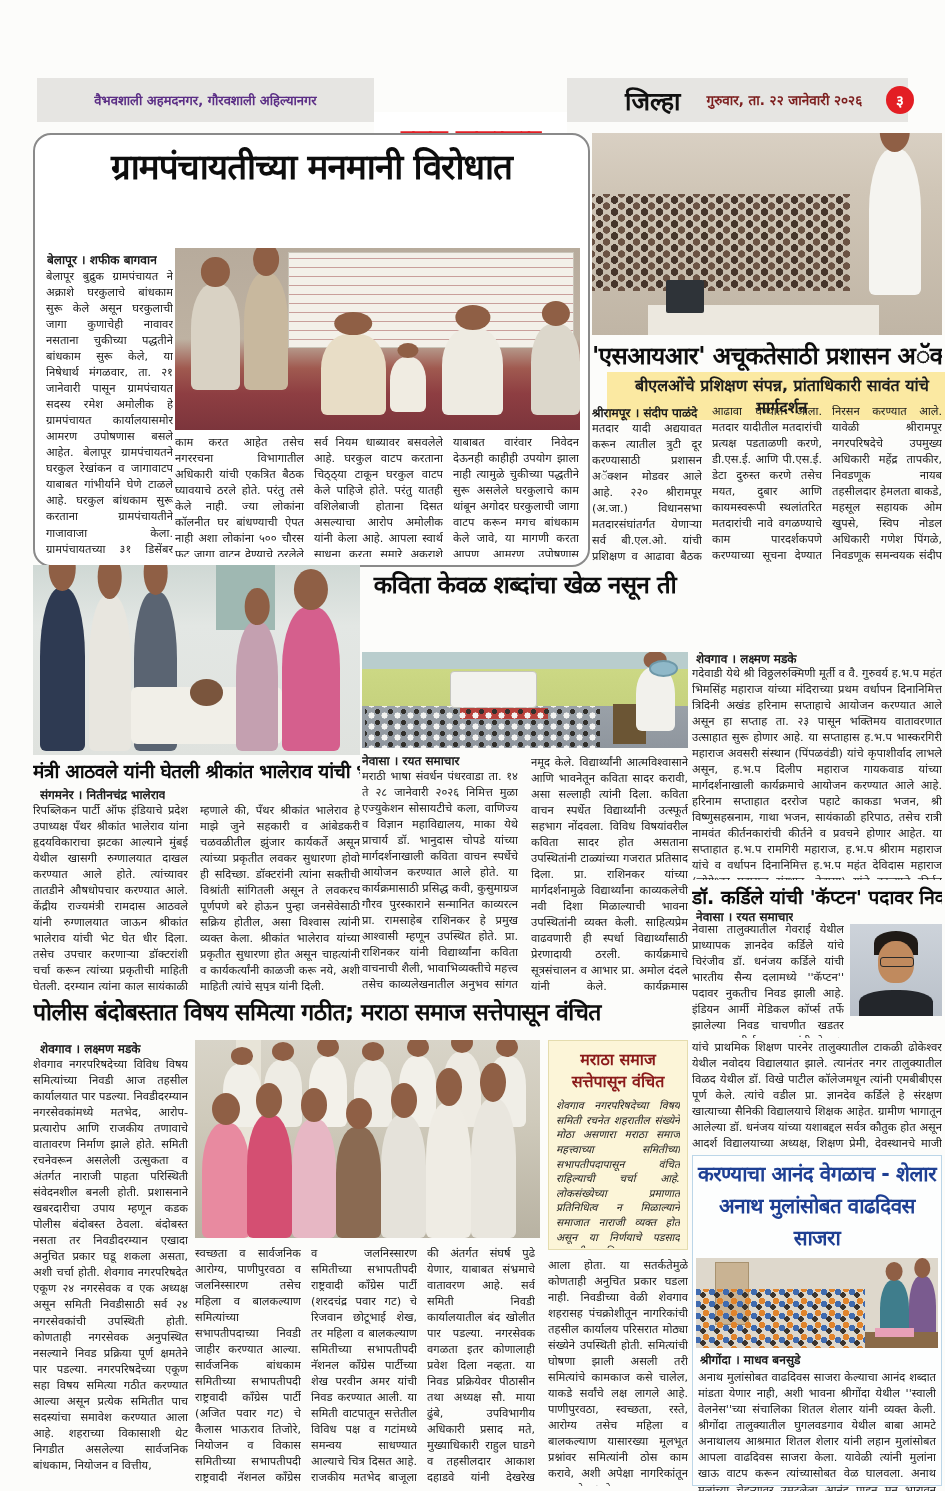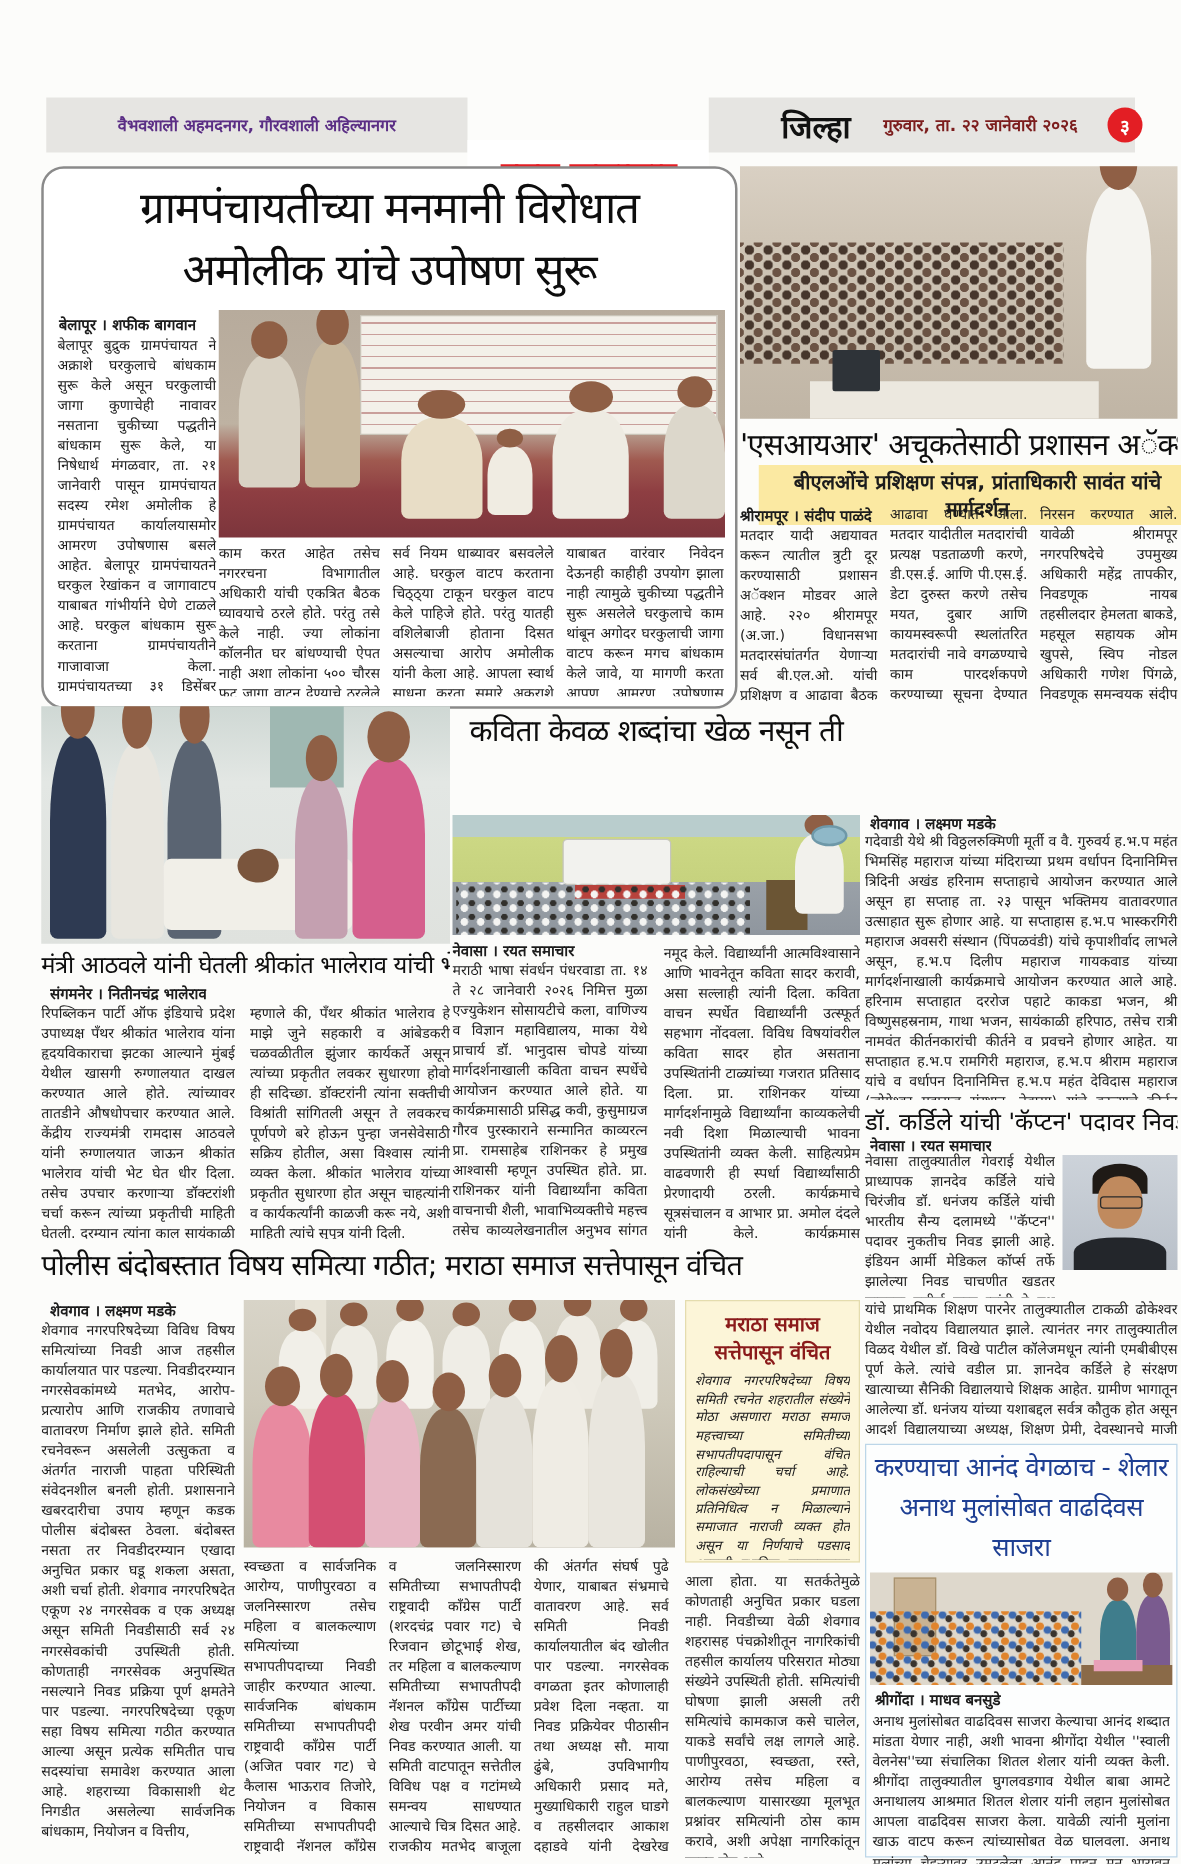--- a/index.html
+++ b/index.html
@@ -15,21 +15,21 @@
   .masthead{font-size:31px;font-weight:800;color:#e31e24;letter-spacing:-1px;white-space:nowrap;}
   .hright{left:567px;width:341px;display:flex;align-items:center;padding-left:58px;box-sizing:border-box;gap:26px;}
   .section-lbl{font-size:25px;font-weight:800;color:#111;}
   .hdate{font-size:13.5px;font-weight:bold;color:#7c1d1d;white-space:nowrap;}
   .pgcircle{position:absolute;top:86px;left:886px;width:28px;height:28px;border-radius:50%;
             background:#e31e24;color:#fff;display:flex;align-items:center;justify-content:center;
             font-size:15px;font-weight:bold;}
   
   .body-txt{font-size:11.3px;line-height:1.42;text-align:justify;overflow:hidden;}
   .byline{font-size:12px;font-weight:bold;white-space:nowrap;overflow:hidden;}
-  .hl{font-weight:400;color:#0d0d0d;text-align:center;}
+  .hl{font-weight:700;color:#0d0d0d;text-align:center;}
   
   .a1-box{left:33px;top:133px;width:553px;height:430px;border:2px solid #8a8a8a;border-radius:18px;background:#fff;}
   .a1-headline{position:absolute;top:8px;left:8px;right:8px;font-size:35px;line-height:1.42;letter-spacing:-1px;}
   .a1-byline{position:absolute;left:12px;top:116px;}
   .a1-col1{position:absolute;left:11px;top:134px;width:127px;height:284px;}
   .a1-c{position:absolute;top:300px;height:122px;}
   
   .a2-headline{left:592px;top:338px;width:350px;font-size:24px;letter-spacing:-0.5px;white-space:nowrap;overflow:hidden;}
   .a2-subhead{left:592px;top:372px;width:350px;text-align:center;padding-left:15px;}
   .a2-subhead span{display:inline-block;background:#fbe9a2;font-size:16px;font-weight:800;padding:2px 8px;}
@@ -101,21 +101,20 @@
   <span class="section-lbl">जिल्हा</span>
   <span class="hdate">गुरुवार, ता. २२ जानेवारी २०२६</span>
 </div>
 <div class="pgcircle">
   <span>३</span>
 </div>
 
 <div class="abs a1-box">
   <div class="hl a1-headline">
     <div>ग्रामपंचायतीच्या मनमानी विरोधात</div>
-    <div>अमोलीक यांचे उपोषण सुरू</div>
   </div>
   <div class="byline a1-byline">बेलापूर । शफीक बागवान</div>
   <div class="photo p1" style="left:140px;top:113px;width:405px;height:182px;">
     <div class="p1-banner"></div>
     <div class="person" style="left:4%;top:20%;width:12%;height:58%;background:#d9d2c4;"></div>
     <div class="person" style="left:17%;top:14%;width:11%;height:64%;background:#c8b89e;"></div>
     <div class="person" style="left:36%;top:47%;width:16%;height:45%;background:#e8ddc6;"></div>
     <div class="person" style="left:53%;top:60%;width:9%;height:30%;background:#f0ece2;"></div>
     <div class="person" style="left:66%;top:44%;width:15%;height:48%;background:#eeebe2;"></div>
     <div class="person" style="left:88%;top:42%;width:12%;height:50%;background:#dcd7cb;"></div>

